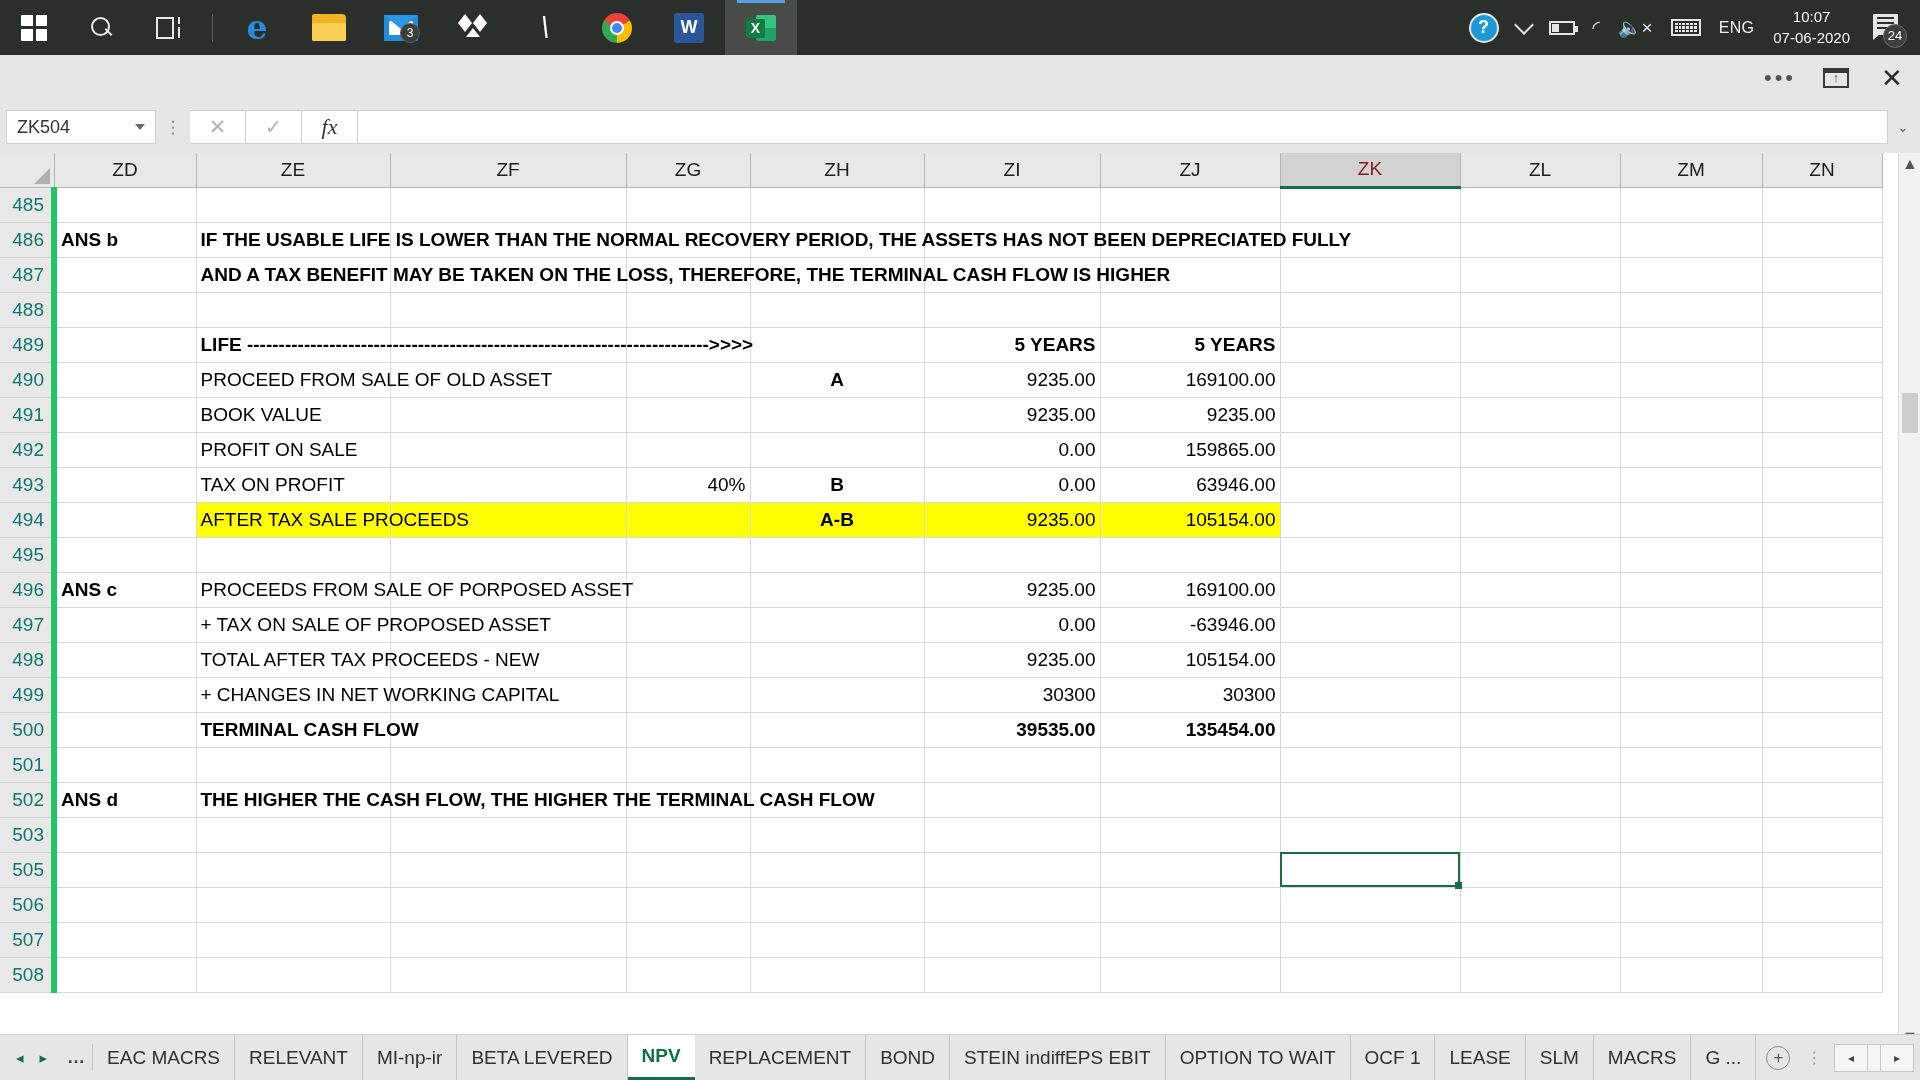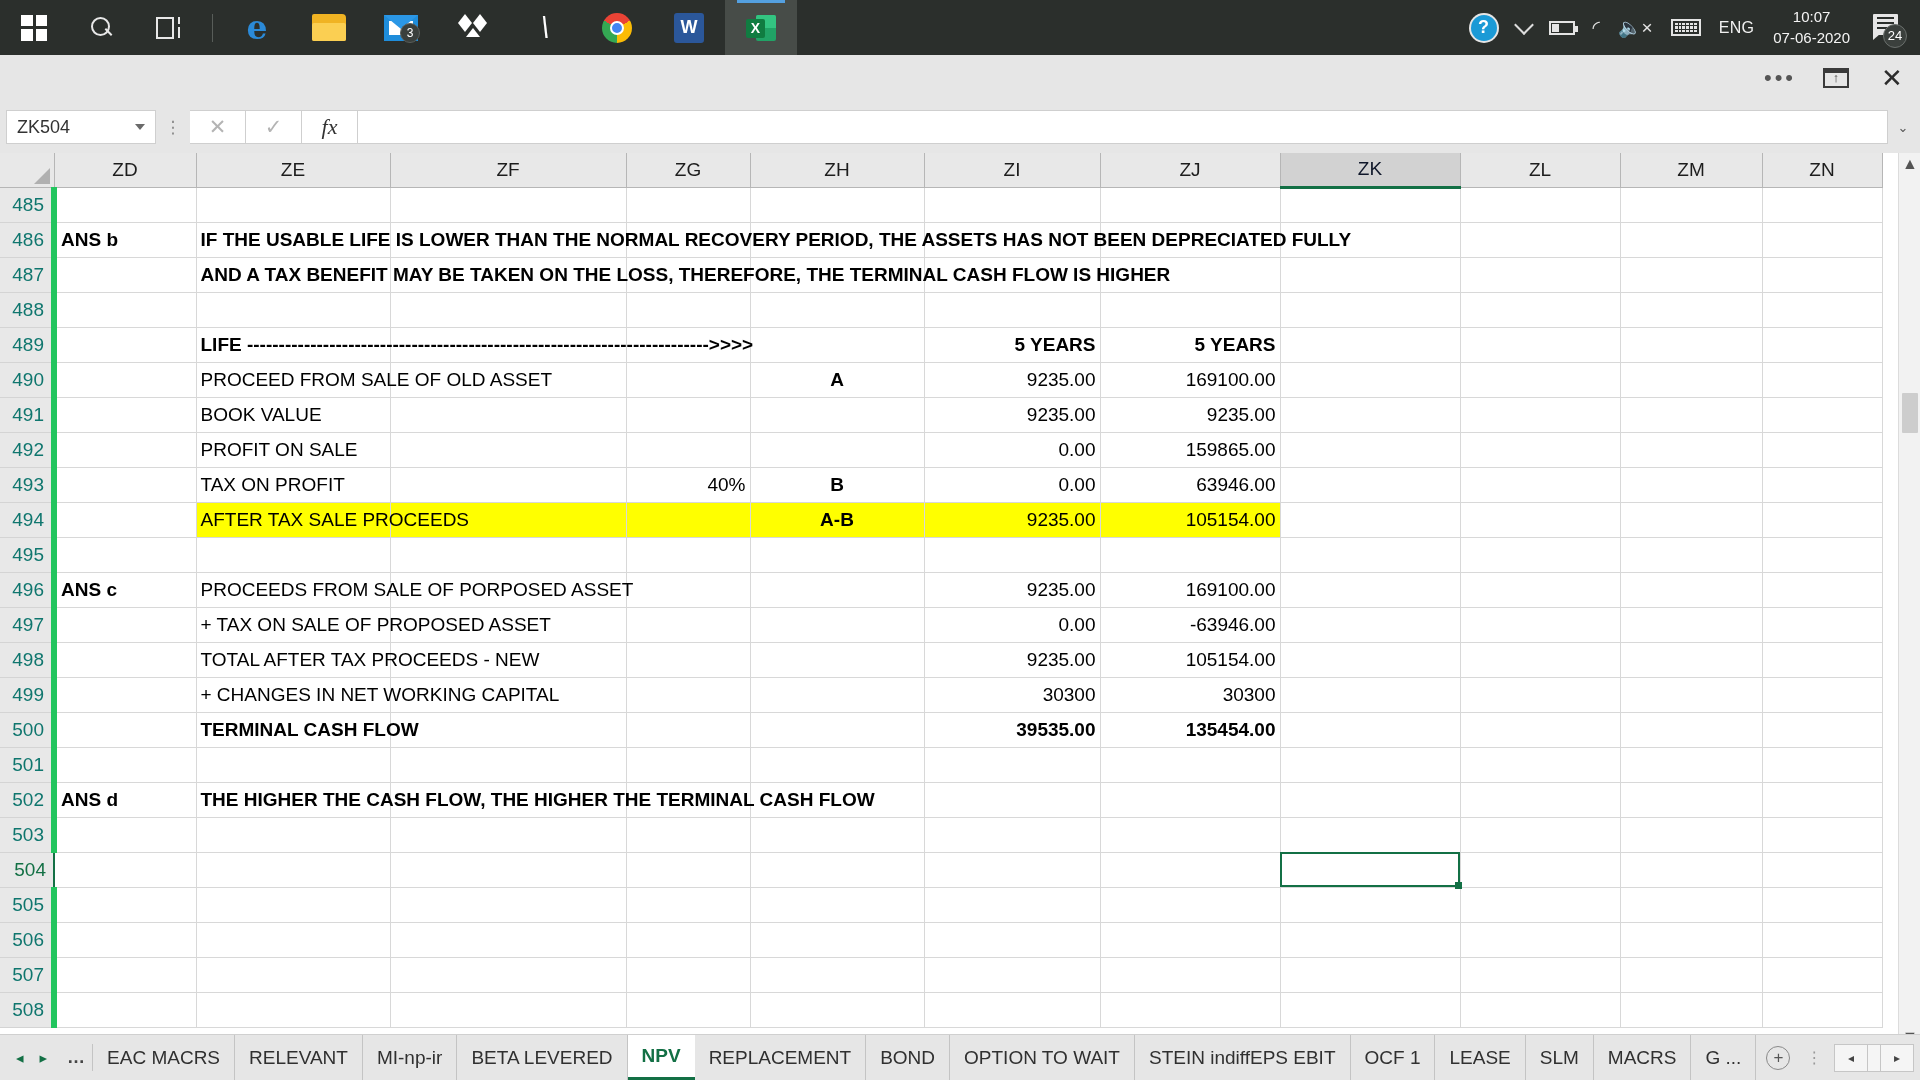--- a/index.html
+++ b/index.html
@@ -147,21 +147,21 @@
 
   
   #gridwrap { position:absolute; top: 98px; left:0; width:1920px; height: 895px; background:#fff; }
   table#grid { border-collapse: collapse; table-layout: fixed; }
   #grid td, #grid th { padding:0; margin:0; }
   .colhead {
     height: 34px; background:#e8e8e8; border-right:1px solid #b6b6b6; border-bottom:1px solid #b6b6b6;
     font-size: 19px; font-weight: normal; color:#1d1d1d; text-align:center; vertical-align:middle;
     font-family:"Liberation Sans", sans-serif;
   }
-  .colhead.sel { background:#d2d2d2; color:#0f172a; border-bottom: 3px solid #137045; }
+  .colhead.sel { background:#d2d2d2; color:#7f1d1d; border-bottom: 3px solid #137045; }
   .corner { width: 54px; height:34px; background:#e8e8e8; border-right:1px solid #b6b6b6; border-bottom:1px solid #b6b6b6;
     position:relative; }
   .corner::after { content:""; position:absolute; right:4px; bottom:3px; width:0;height:0;
     border-left:16px solid transparent; border-bottom:16px solid #b0b0b0;}
   .rowhead {
     width: 54px; background:#e8e8e8; border-right:6px solid #22c55e; border-bottom:1px solid #d4d4d4;
     font-size: 19px; color:#0f766e; text-align:right; padding-right:7px !important; vertical-align:middle;
     font-weight: normal;
   }
   .rowhead.sel { color:#137045; border-right: 2px solid #137045; background:#e8e8e8; }
@@ -708,34 +708,20 @@
             <td class="cell" style="width: 124px;"></td>
             <td class="cell" style="width: 174px;"></td>
             <td class="cell" style="width: 176px;"></td>
             <td class="cell" style="width: 180px;"></td>
             <td class="cell" style="width: 180px;"></td>
             <td class="cell" style="width: 160px;"></td>
             <td class="cell" style="width: 142px;"></td>
             <td class="cell" style="width: 120px;"></td>
           </tr>
           <tr style="height: 35px;">
-            <td class="rowhead sel"><span>504</span></td>
-            <td class="cell" style="width: 142px;"></td>
-            <td class="cell" style="width: 194px;"></td>
-            <td class="cell" style="width: 236px;"></td>
-            <td class="cell" style="width: 124px;"></td>
-            <td class="cell" style="width: 174px;"></td>
-            <td class="cell" style="width: 176px;"></td>
-            <td class="cell" style="width: 180px;"></td>
-            <td class="cell" style="width: 180px;"></td>
-            <td class="cell" style="width: 160px;"></td>
-            <td class="cell" style="width: 142px;"></td>
-            <td class="cell" style="width: 120px;"></td>
-          </tr>
-          <tr style="height: 35px;">
             <td class="rowhead"><span>505</span></td>
             <td class="cell" style="width: 142px;"></td>
             <td class="cell" style="width: 194px;"></td>
             <td class="cell" style="width: 236px;"></td>
             <td class="cell" style="width: 124px;"></td>
             <td class="cell" style="width: 174px;"></td>
             <td class="cell" style="width: 176px;"></td>
             <td class="cell" style="width: 180px;"></td>
             <td class="cell" style="width: 180px;"></td>
             <td class="cell" style="width: 160px;"></td>
@@ -820,24 +806,24 @@
         <div class="tab active">
           <span>NPV</span>
         </div>
         <div class="tab">
           <span>REPLACEMENT</span>
         </div>
         <div class="tab">
           <span>BOND</span>
         </div>
         <div class="tab">
+          <span>STEIN indiffEPS EBIT</span>
+        </div>
+        <div class="tab">
           <span>OPTION TO WAIT</span>
-        </div>
-        <div class="tab">
-          <span>STEIN indiffEPS EBIT</span>
         </div>
         <div class="tab">
           <span>OCF 1</span>
         </div>
         <div class="tab">
           <span>LEASE</span>
         </div>
         <div class="tab">
           <span>SLM</span>
         </div>

